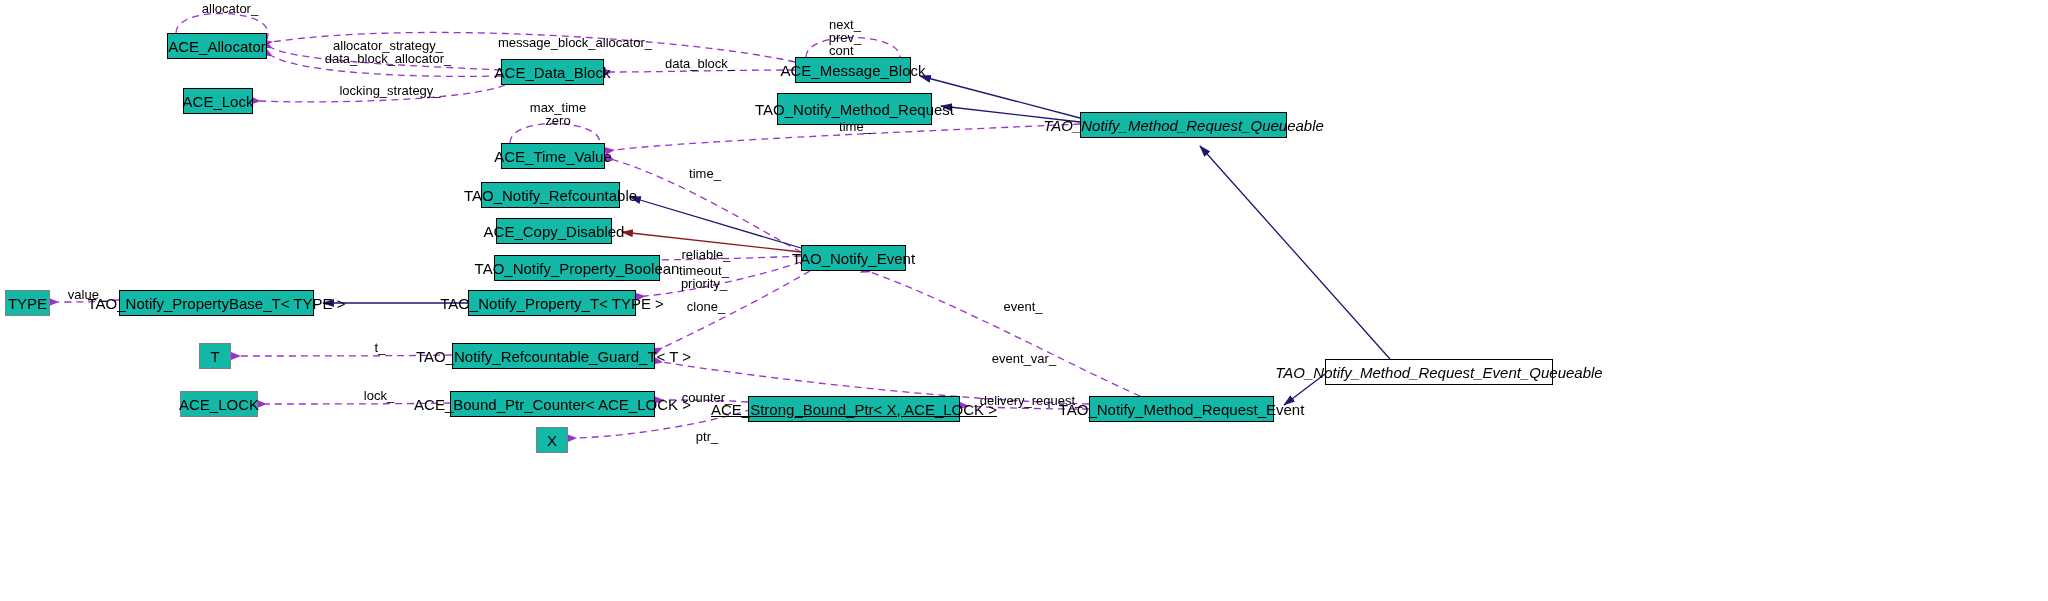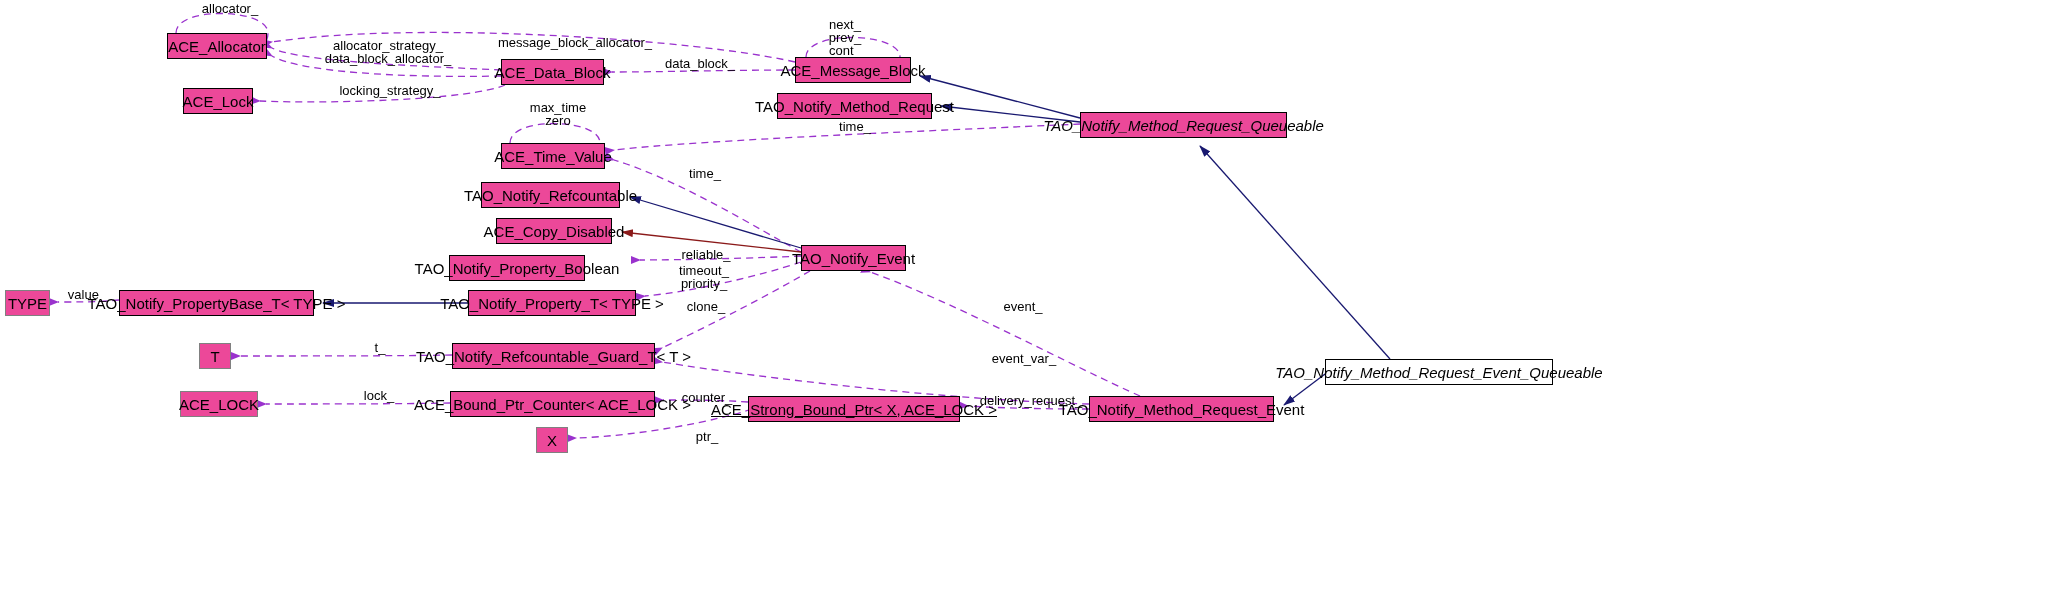--- a/index.html
+++ b/index.html
@@ -8,21 +8,21 @@
     position:relative;
     width:2048px;height:601px;
     background:#ffffff;
     font-family:"Liberation Sans", sans-serif;
     overflow:hidden;
   }
   svg.edges{position:absolute;left:0;top:0;width:2048px;height:601px;}
   .node{
     position:absolute;
     box-sizing:border-box;
-    background:#ec4899;
+    background:#14b8a6;
     border:1px solid #000000;
     color:#000000;
     font-size:15px;
     line-height:1;
     display:flex;
     align-items:center;
     justify-content:center;
     white-space:nowrap;
     padding:0 8px;
     height:26px;
@@ -111,39 +111,39 @@
       </div>
       <div class="node" style="left: 183px; top: 88px; width: 70px; height: 26px;">
         <span>ACE_Lock</span>
       </div>
       <div class="node" style="left: 501px; top: 59px; width: 103px; height: 26px;">
         <span>ACE_Data_Block</span>
       </div>
       <div class="node" style="left: 795px; top: 57px; width: 116px; height: 26px;">
         <span>ACE_Message_Block</span>
       </div>
-      <div class="node" style="left: 777px; top: 93px; width: 155px; height: 26px;">
+      <div class="node" style="left: 777px; top: 93px; width: 155px; height: 32px;">
         <span>TAO_Notify_Method_Request</span>
       </div>
       <div class="node" style="left: 1080px; top: 112px; width: 207px; height: 26px; font-style: italic;">
         <span>TAO_Notify_Method_Request_Queueable</span>
       </div>
       <div class="node" style="left: 501px; top: 143px; width: 104px; height: 26px;">
         <span>ACE_Time_Value</span>
       </div>
       <div class="node" style="left: 481px; top: 182px; width: 139px; height: 26px;">
         <span>TAO_Notify_Refcountable</span>
       </div>
       <div class="node" style="left: 496px; top: 218px; width: 116px; height: 26px;">
         <span>ACE_Copy_Disabled</span>
       </div>
       <div class="node" style="left: 801px; top: 245px; width: 105px; height: 26px;">
         <span>TAO_Notify_Event</span>
       </div>
-      <div class="node" style="left: 449px; top: 255px; width: 136px; height: 26px;">
+      <div class="node" style="left: 494px; top: 255px; width: 166px; height: 26px;">
         <span>TAO_Notify_Property_Boolean</span>
       </div>
       <div class="node template-param" style="left: 5px; top: 290px; width: 45px; height: 26px;">
         <span>TYPE</span>
       </div>
       <div class="node" style="left: 119px; top: 290px; width: 195px; height: 26px;">
         <span>TAO_Notify_PropertyBase_T&lt; TYPE &gt;</span>
       </div>
       <div class="node" style="left: 468px; top: 290px; width: 168px; height: 26px;">
         <span>TAO_Notify_Property_T&lt; TYPE &gt;</span>

